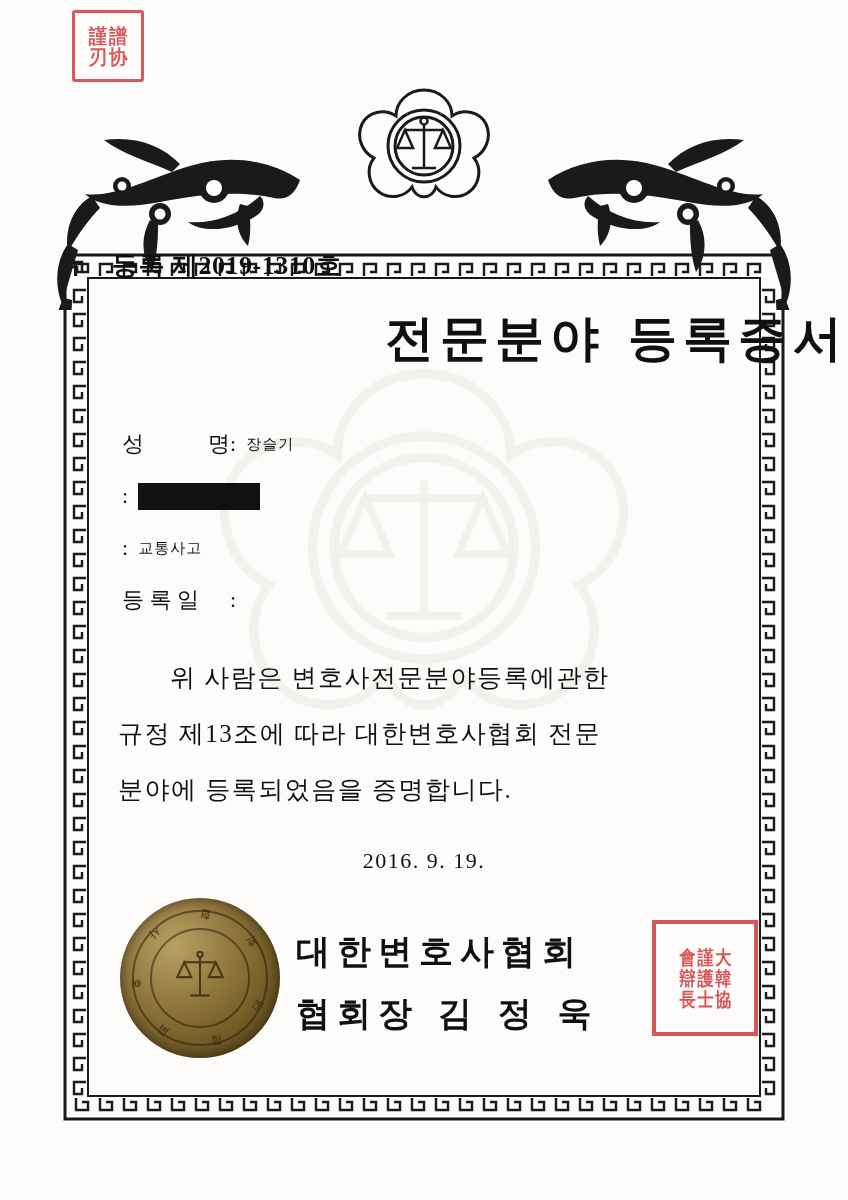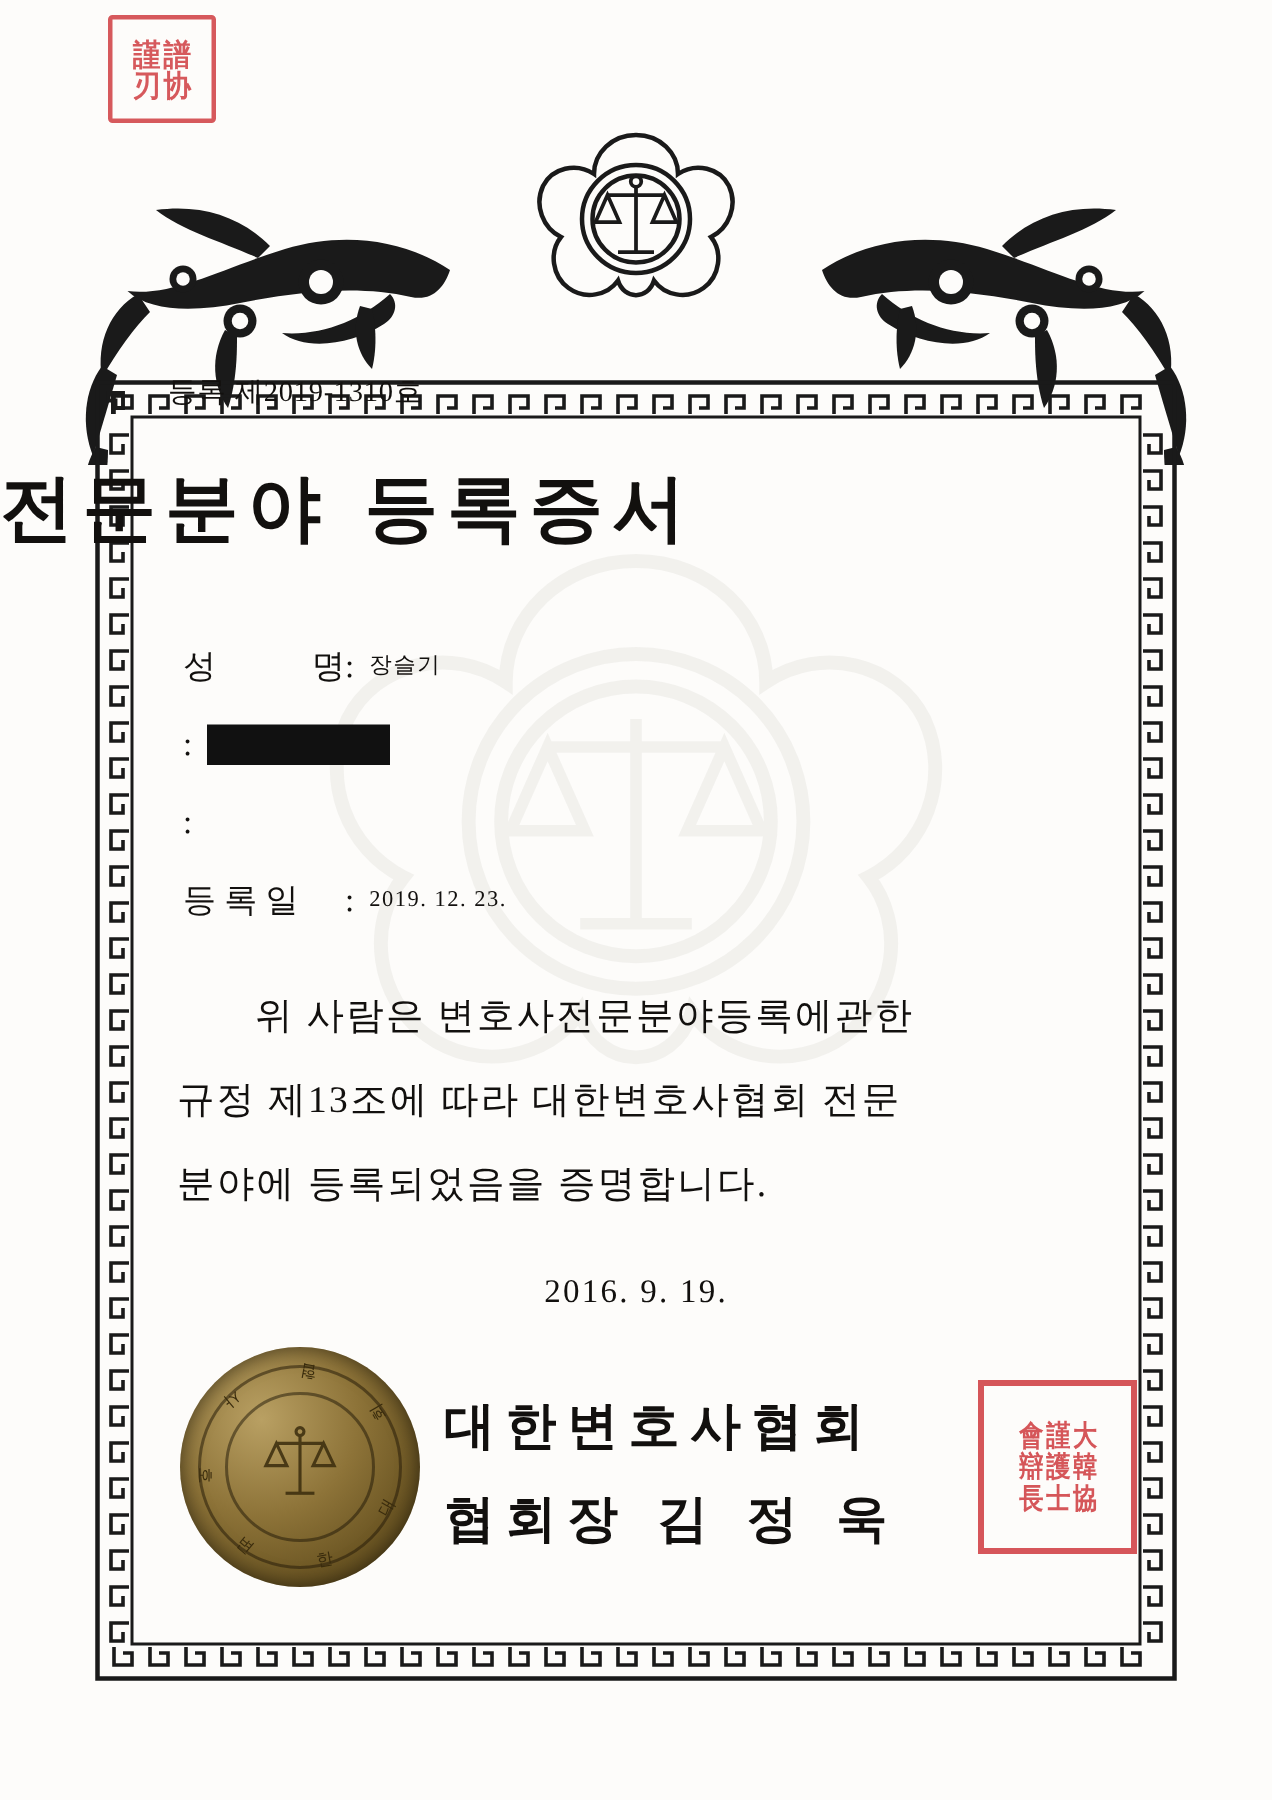--- a/index.html
+++ b/index.html
@@ -80,31 +80,32 @@
     transform: translate(-50%, -50%);
     opacity: .07;
     pointer-events: none;
   }
 
   
   .reg-no {
     position: absolute;
     left: 112px;
     top: 248px;
-    font-size: 19px;
+    font-size: 26px;
     letter-spacing: .5px;
     white-space: nowrap;
+    font-weight: bold;
   }
 
   .title {
     position: absolute;
     left: 0;
     right: 0;
     top: 306px;
-    text-align: left;
+    text-align: right;
     font-size: 49px;
     font-weight: 700;
     letter-spacing: 6px;
     font-family: "DejaVu Serif", serif;
   }
 
   .fields {
     position: absolute;
     left: 122px;
     top: 418px;
@@ -514,28 +515,28 @@
       <span class="field-value">장슬기</span>
     </div>
 
     <div class="field-row">
       <span class="colon">:</span>
       <span class="redacted"></span>
     </div>
 
     <div class="field-row">
       <span class="colon">:</span>
+      <span class="field-value">교통사고</span>
     </div>
 
     <div class="field-row">
       <span class="field-label">
         <span>등 록 일</span>
       </span>
       <span class="colon">:</span>
-      <span class="field-value">2019. 12. 23.</span>
     </div>
   </div>
 
   <div class="body-text">
     <div><span class="indent"></span><span>위  사람은  변호사전문분야등록에관한</span></div>
     <div>규정 제13조에 따라 대한변호사협회 전문</div>
     <div>분야에 등록되었음을 증명합니다.</div>
   </div>
 
   <div class="issue-date">2016. 9. 19.</div>

